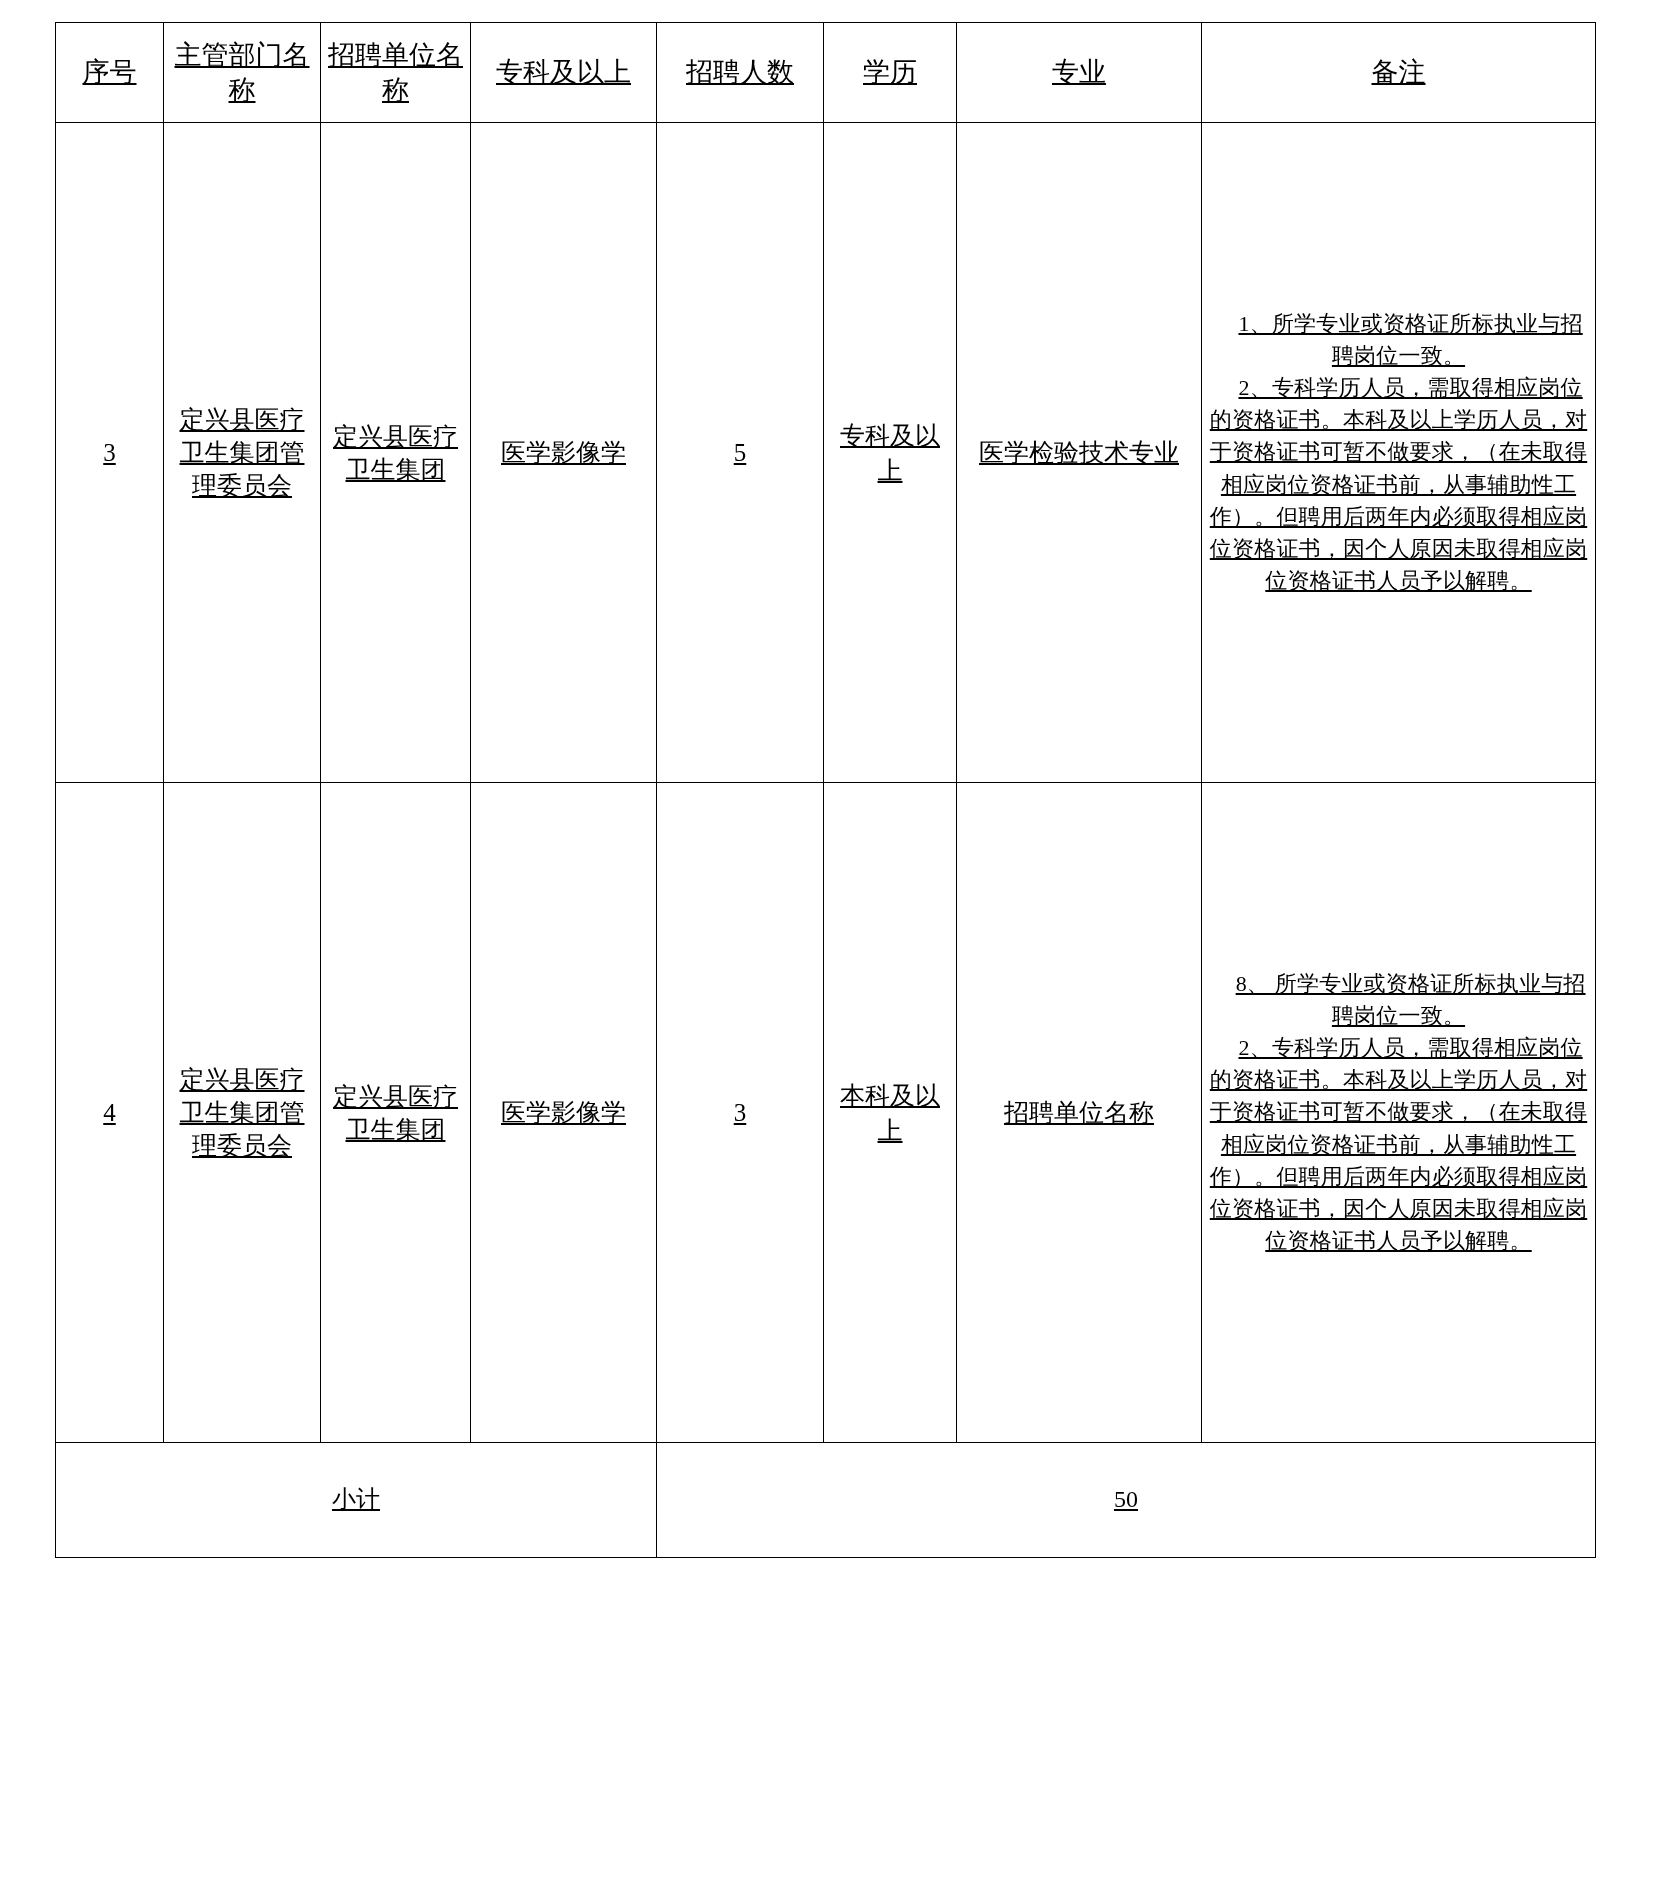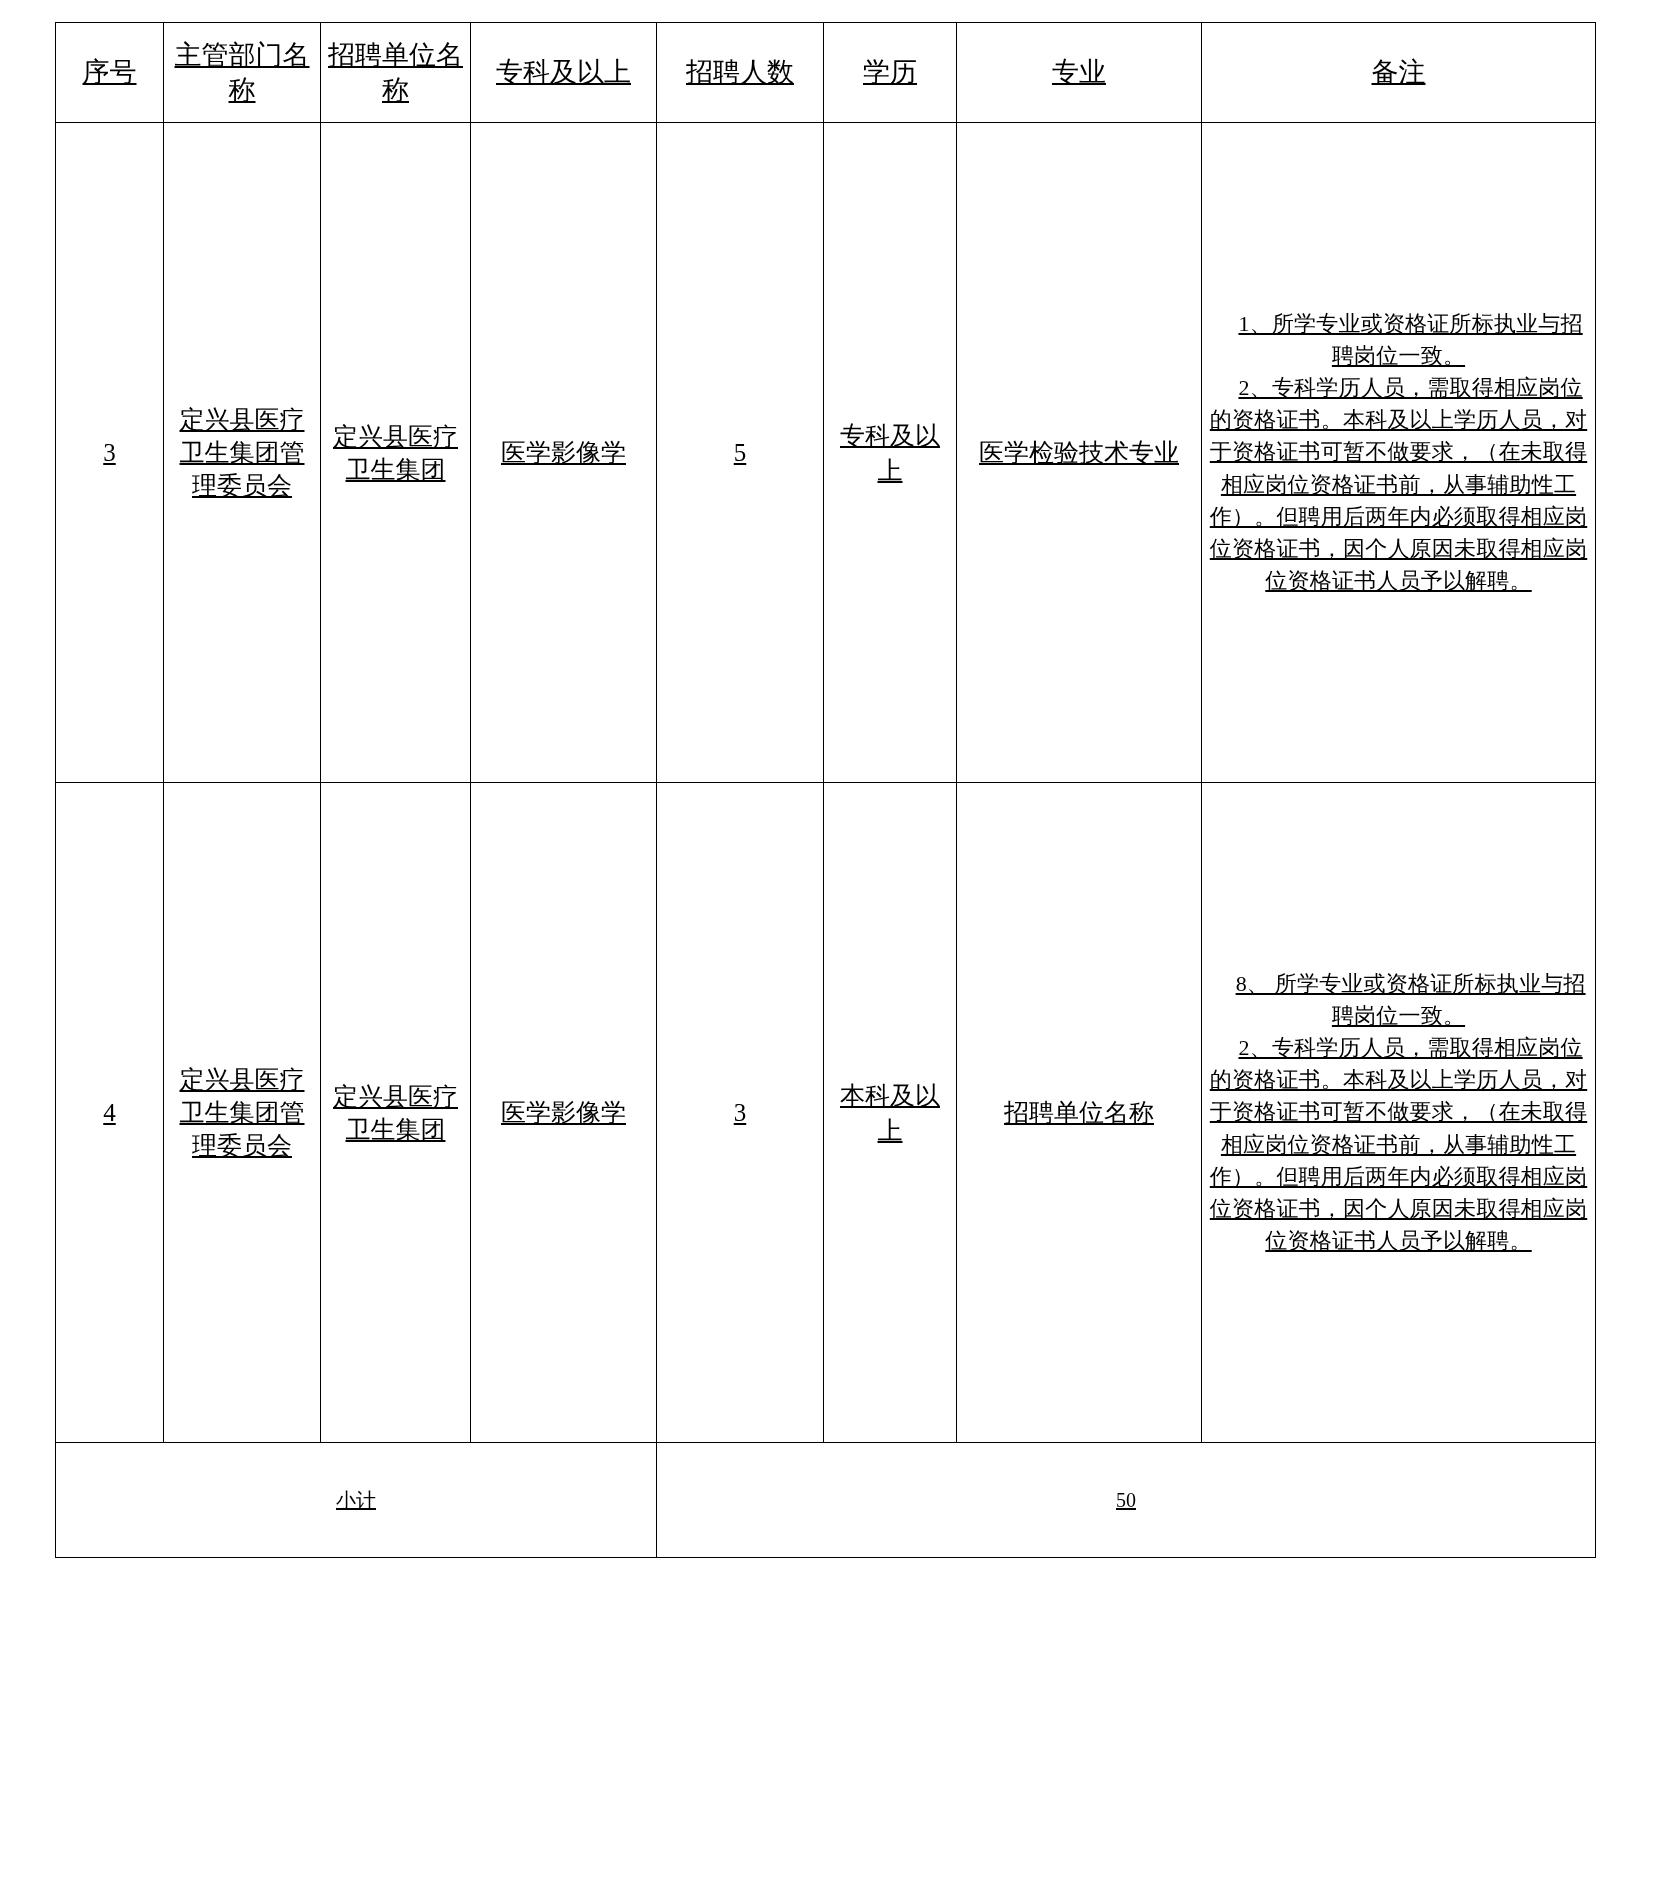--- a/index.html
+++ b/index.html
@@ -74,21 +74,21 @@
     text-indent: 0;
   }
   .cell-note p.indent {
     text-indent: 1.1em;
   }
   .cell-note p.indent2 {
     text-indent: 1.1em;
   }
   .subtotal-row td {
     height: 115px;
-    font-size: 20px;
+    font-size: 24px;
   }
   .subtotal-label {
     text-align: left;
     padding-left: 18px;
   }
   .subtotal-value {
     font-size: 28px;
   }
   .no-text { font-size: 25px; }
 </style>

